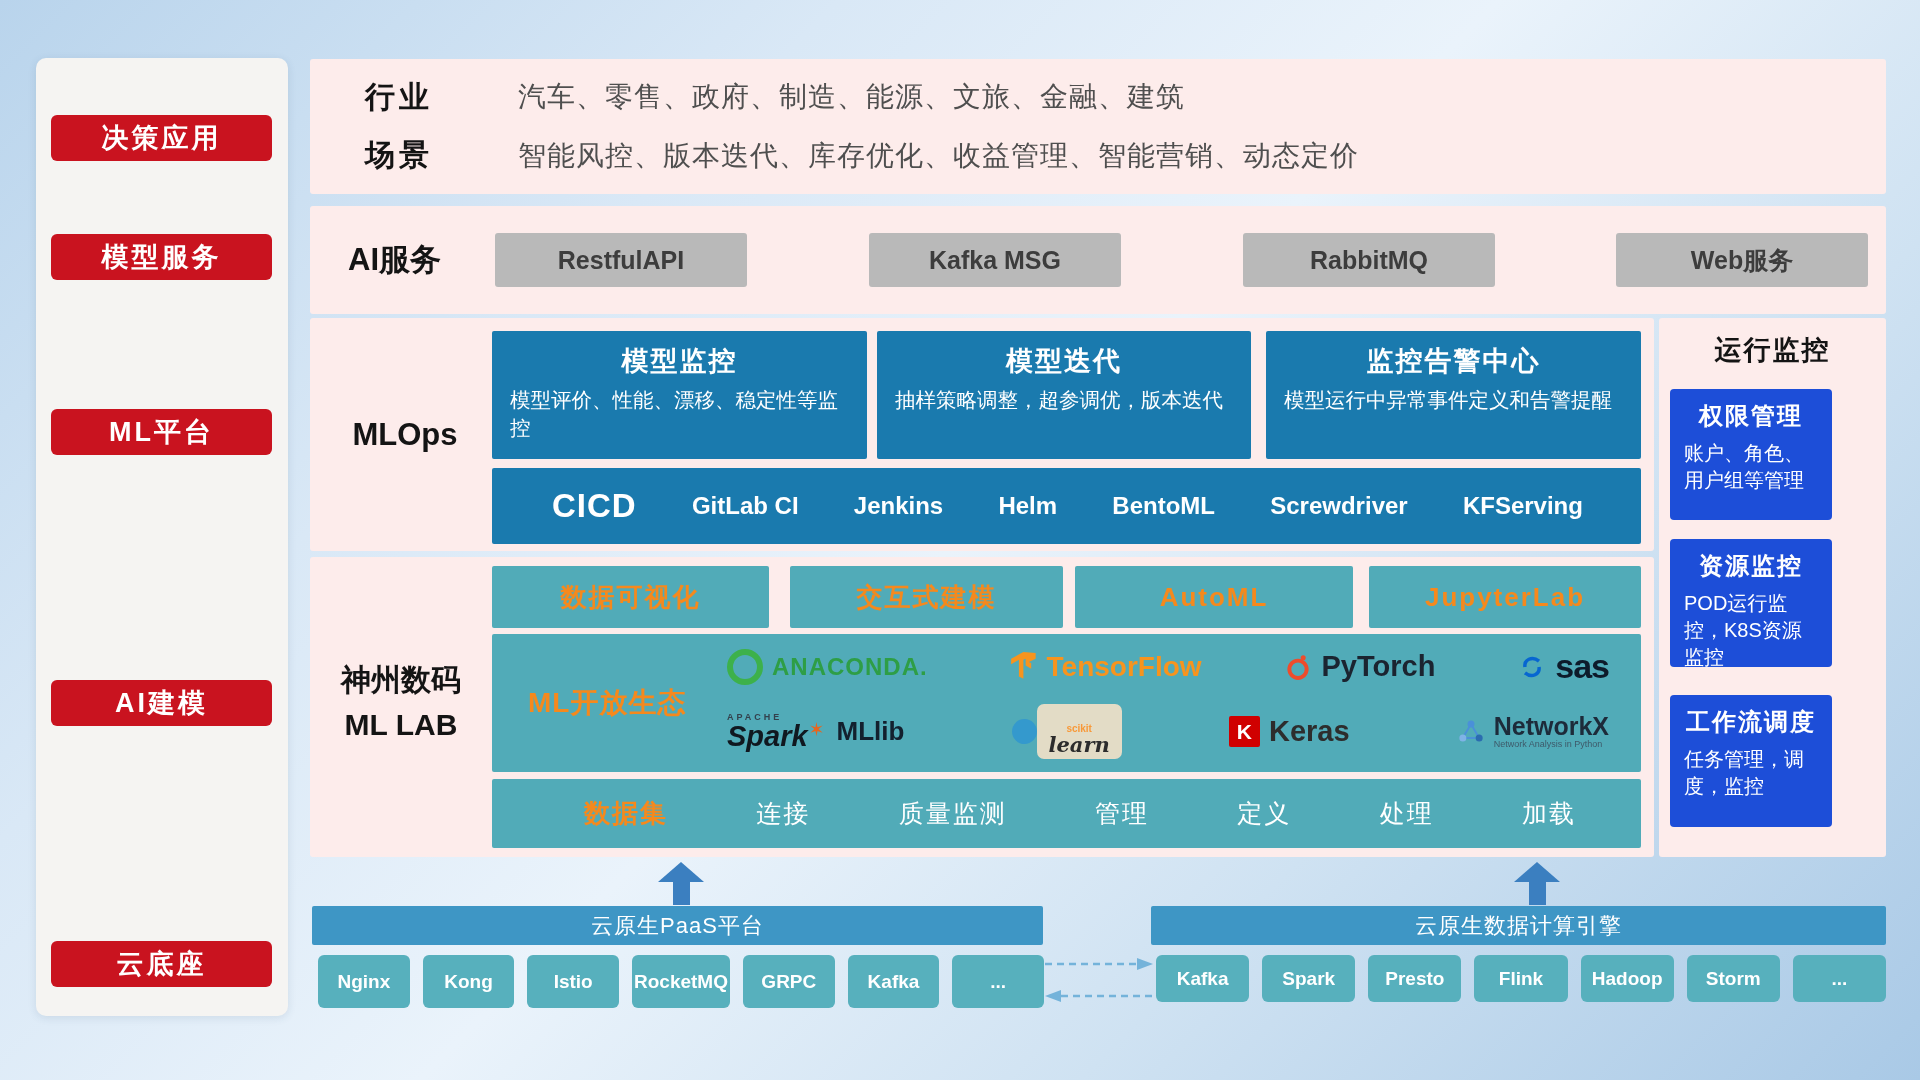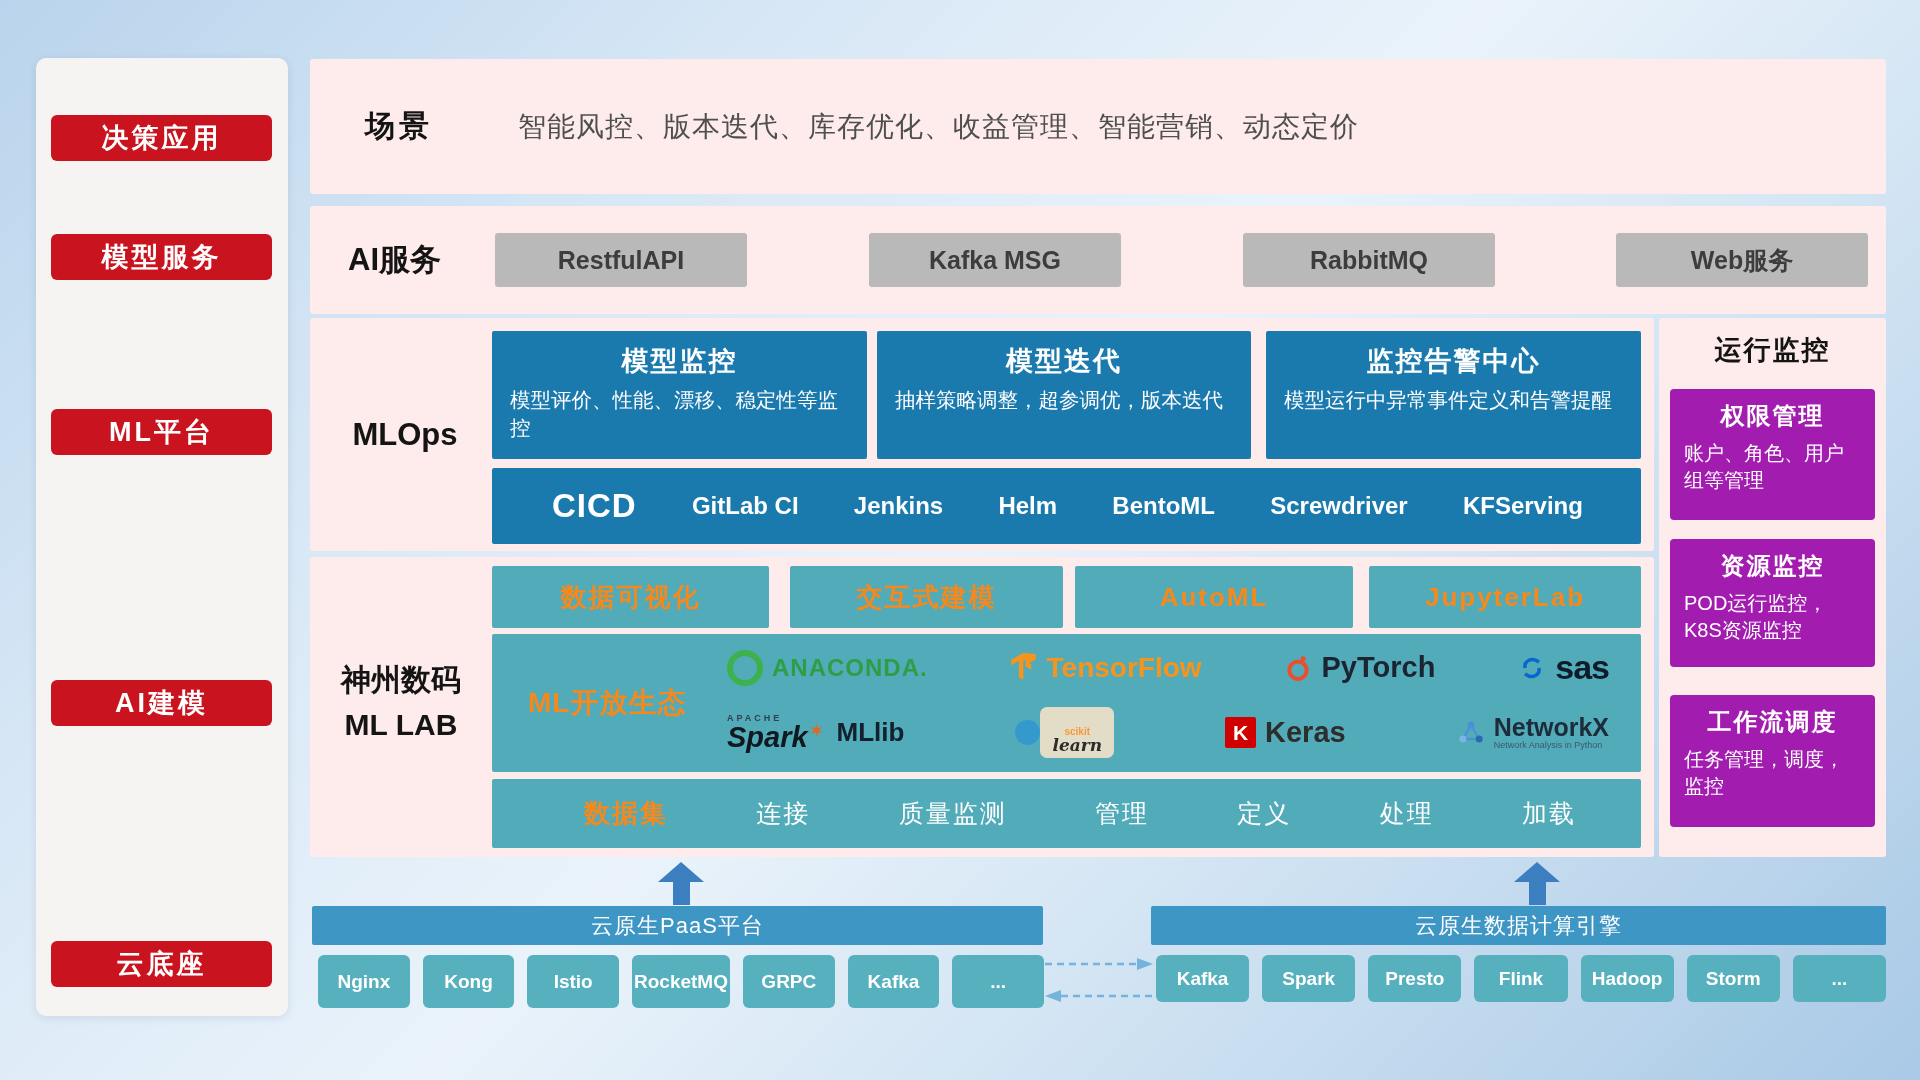--- a/index.html
+++ b/index.html
@@ -54,63 +54,67 @@
   .pytorch-text{font-size:29px;font-weight:bold;color:#1b2430;}
   .sas-text{font-size:34px;font-weight:bold;color:#0d1b2a;letter-spacing:-1px;}
   .spark-wrap{display:flex;flex-direction:column;line-height:1;}
   .spark-apache{font-size:9px;letter-spacing:3px;color:#33414d;font-weight:bold;}
   .spark-text{font-size:29px;font-weight:bold;font-style:italic;color:#101820;position:relative;}
   .spark-text::after{content:"✶";font-style:normal;color:#e8651c;font-size:19px;position:relative;top:-10px;left:1px;}
   .mllib-text{font-size:26px;font-weight:bold;color:#13202e;margin-left:4px;}
   .sk-circle{width:25px;height:25px;background:#3499cd;border-radius:50%;margin-right:-9px;z-index:1;}
   .sk-box{background:#e3dcc6;border-radius:7px;padding:20px 12px 4px;display:flex;flex-direction:column;align-items:center;line-height:1;}
   .sk-scikit{font-size:10px;color:#f89939;font-weight:bold;}
-  .sk-learn{font-family:"DejaVu Serif","Liberation Serif",serif;font-style:italic;font-weight:bold;font-size:17px;color:#2c2c2c;}
+  .sk-learn{font-family:"DejaVu Serif","Liberation Serif",serif;font-style:italic;font-weight:bold;font-size:21px;color:#2c2c2c;}
   .keras-k{width:31px;height:31px;background:#d00000;color:#fff;font-weight:bold;font-size:21px;display:flex;align-items:center;justify-content:center;border-radius:2px;}
   .keras-text{font-size:29px;font-weight:bold;color:#2d2d2d;}
   .nx-wrap{display:flex;flex-direction:column;line-height:1.1;}
   .nx-text{font-size:25px;font-weight:bold;color:#1d2b3a;}
   .nx-caption{font-size:9px;color:#3e5a6a;}
 
   .dataset-bar{position:absolute;left:182px;top:222px;width:1149px;height:69px;border-radius:2px;
                display:flex;align-items:center;justify-content:space-between;padding:0 65px 0 92px;box-sizing:border-box;}
   .dataset-title{font-size:26px;font-weight:bold;color:#f5891d;letter-spacing:2px;}
   .dataset-item{font-size:25px;color:#fff;letter-spacing:2px;}
 
   
   .monitor{left:1659px;top:318px;width:227px;height:539px;}
   .monitor-title{position:absolute;top:14px;left:0;width:100%;text-align:center;font-size:27px;font-weight:bold;color:#141414;letter-spacing:2px;}
-  .mon-card{position:absolute;left:11px;width:205px;background:#a21caf;border-radius:4px;color:#fff;box-sizing:border-box;}
+  .mon-card{position:absolute;left:11px;width:162px;background:#1d4ed8;border-radius:4px;color:#fff;box-sizing:border-box;}
   .mon-card .card-title{text-align:center;font-size:24px;font-weight:bold;margin-top:11px;letter-spacing:2px;}
   .mon-card .card-desc{font-size:20px;line-height:1.35;padding:8px 13px 0 14px;}
 
   
   .bar{height:39px;background:#3e96c5;border-radius:2px;display:flex;align-items:center;justify-content:center;
        color:#fff;font-size:22px;font-weight:normal;letter-spacing:1px;}
-  .chip-row{display:flex;gap:13px;}
+  .chip-row{display:flex;gap:13px;justify-content:flex-end;}
   .chip{flex:1;background:#57b0bd;border-radius:6px;display:flex;align-items:center;justify-content:center;
         color:#fff;font-size:19px;font-weight:bold;text-align:center;line-height:1.05;padding:2px;box-sizing:border-box;}
 
   .up-arrow{width:46px;}
   .up-arrow .head{width:0;height:0;border-left:23px solid transparent;border-right:23px solid transparent;border-bottom:20px solid #3b7fc0;}
   .up-arrow .stem{width:17px;height:23px;background:#3b7fc0;margin:0 auto;}
 </style>
 </head>
 <body>
 
 <div class="page">
 
   <div class="abs sidebar"></div>
   <div class="abs red-btn" style="top:115px">决策应用</div>
   <div class="abs red-btn" style="top:234px">模型服务</div>
   <div class="abs red-btn" style="top:409px">ML平台</div>
   <div class="abs red-btn" style="top:680px">AI建模</div>
   <div class="abs red-btn" style="top:941px">云底座</div>
 
   <div class="abs panel row1">
+    <div class="r1-line">
+      <span class="r1-label">行业</span>
+      <span class="r1-text">汽车、零售、政府、制造、能源、文旅、金融、建筑</span>
+    </div>
     <div class="r1-line">
       <span class="r1-label">场景</span>
       <span class="r1-text">智能风控、版本迭代、库存优化、收益管理、智能营销、动态定价</span>
     </div>
   </div>
 
   <div class="abs panel row2">
     <div class="row2-label">AI服务</div>
     <div class="gray-btn" style="left:185px">RestfulAPI</div>
     <div class="gray-btn" style="left:559px">Kafka MSG</div>

